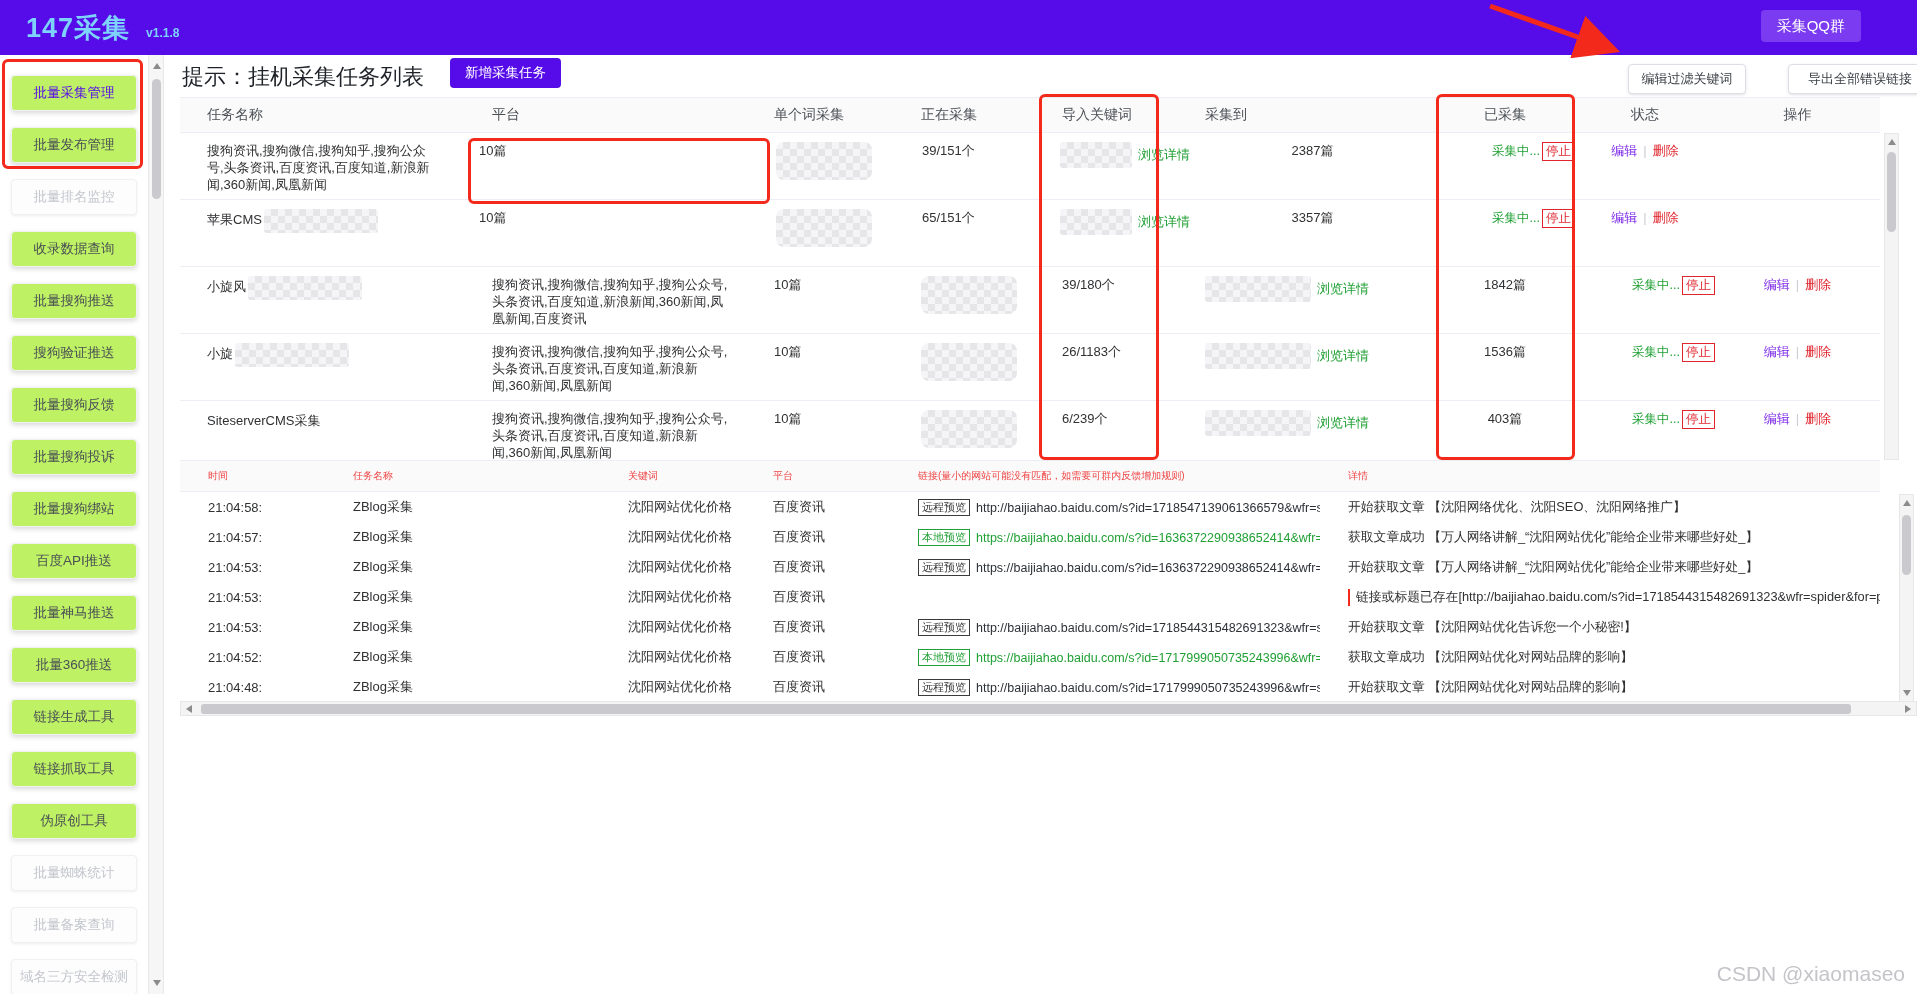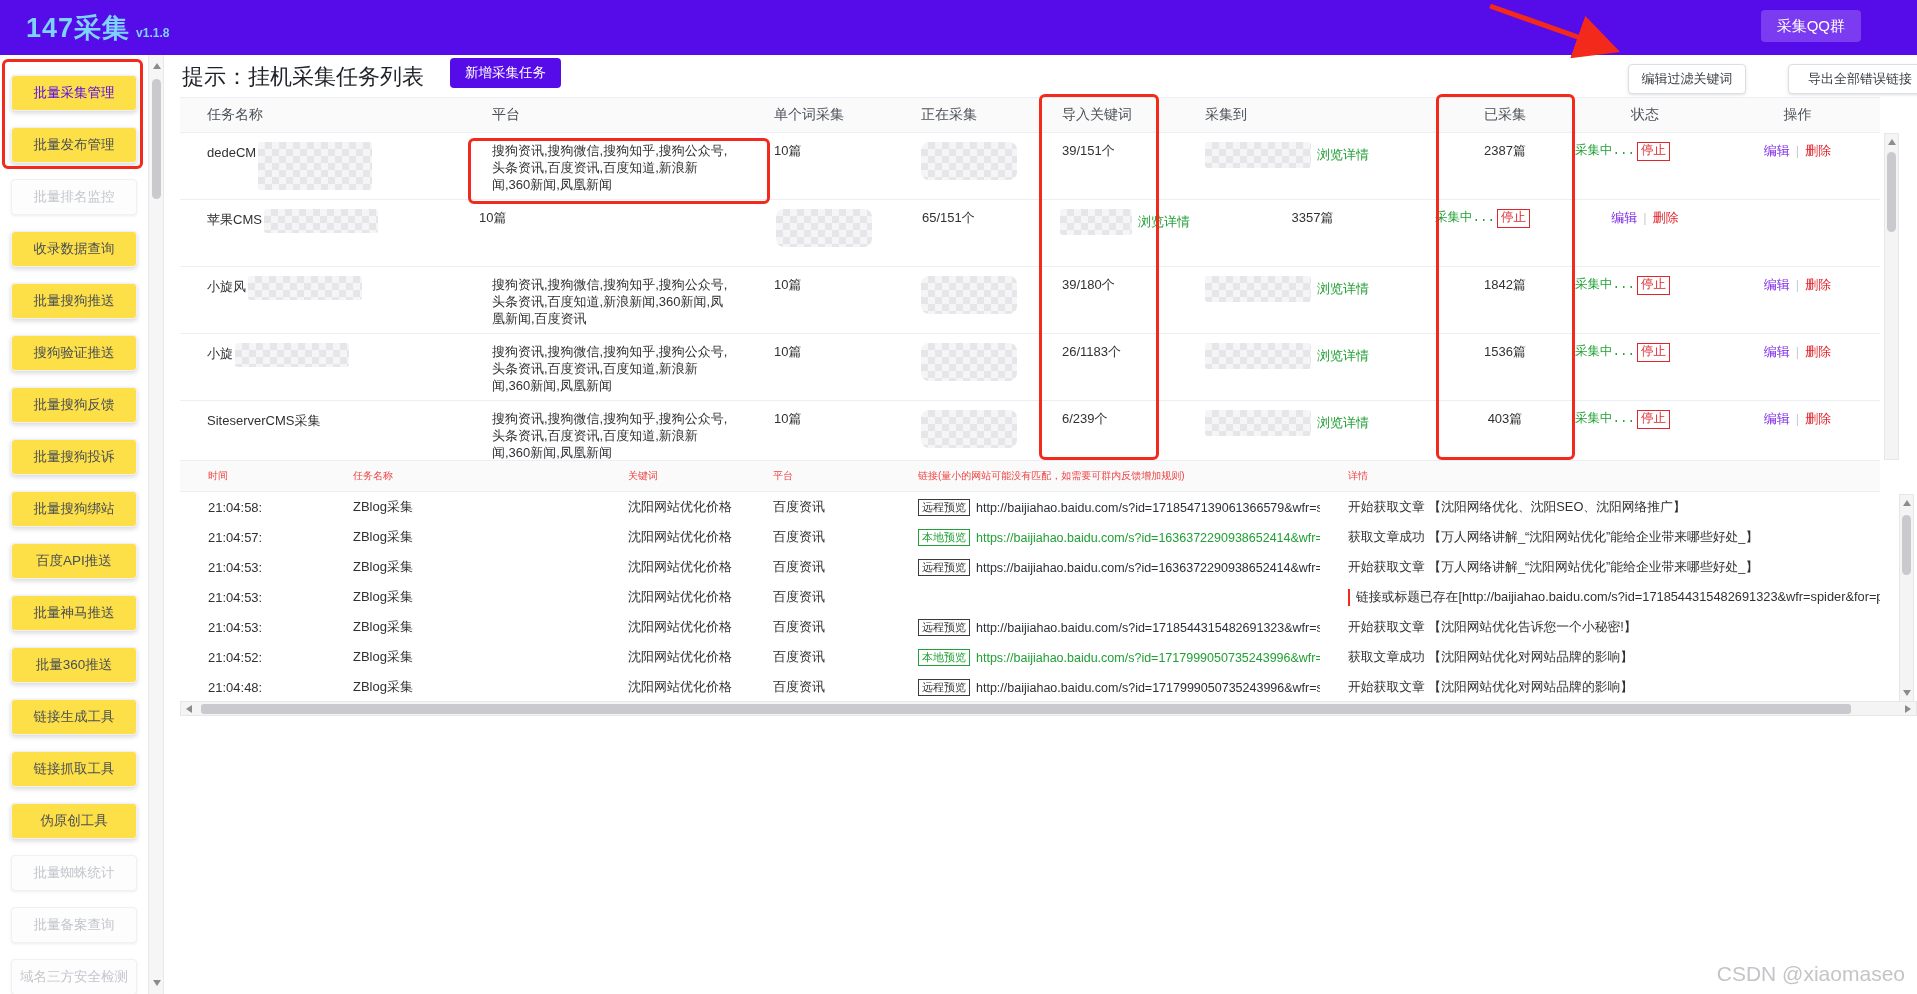--- a/index.html
+++ b/index.html
@@ -8,26 +8,26 @@
     --txt:#303133; --txt2:#555a60; --line:#EBEEF5; --hdrbg:#FAFAFA;
   }
   *{margin:0;padding:0;box-sizing:border-box;}
   html,body{width:1917px;height:994px;overflow:hidden;}
   body{font-family:"Liberation Sans","DejaVu Sans",sans-serif;background:#fff;color:var(--txt);position:relative;}
 
   
   .app-header{position:absolute;left:0;top:0;width:1917px;height:55px;background:var(--accent);display:flex;align-items:center;}
   .logo-wrap{margin-left:26px;display:flex;align-items:baseline;color:#7dd3fc;}
   .logo{font-size:27px;font-weight:bold;letter-spacing:1px;}
-  .version{font-size:12px;margin-left:6px;font-weight:bold;}
+  .version{font-size:12px;margin-left:16px;font-weight:bold;}
   .qq-btn{position:absolute;right:56px;top:10px;height:32px;padding:0 16px;background:var(--accent-light);border:none;border-radius:4px;color:#fff;font-size:15px;cursor:pointer;}
 
   
   .sidebar{position:absolute;left:0;top:55px;width:148px;height:939px;background:#fff;display:flex;flex-direction:column;align-items:center;padding-top:20px;gap:16px;overflow:hidden;}
-  .side-btn{width:126px;min-height:36px;background:#fde047;border:1px solid #f1f1f3;border-radius:4px;box-shadow:0 2px 5px rgba(0,0,0,.16);font-size:13.5px;color:#4a4f55;display:flex;align-items:center;justify-content:center;cursor:pointer;line-height:1.1;text-align:center;}
+  .side-btn{width:126px;min-height:36px;background:#bef264;border:1px solid #f1f1f3;border-radius:4px;box-shadow:0 2px 5px rgba(0,0,0,.16);font-size:13.5px;color:#4a4f55;display:flex;align-items:center;justify-content:center;cursor:pointer;line-height:1.1;text-align:center;}
   .side-btn.active{color:var(--accent);}
   .side-btn.disabled{color:#c3c6cc;background:#fdfdfd;box-shadow:0 1px 3px rgba(0,0,0,.07);cursor:default;}
   .side-scroll{position:absolute;left:148px;top:55px;width:16px;height:939px;background:#f6f6f6;border-left:1px solid #e9e9e9;border-right:1px solid #e9e9e9;}
 
   
   .tri{width:0;height:0;position:absolute;}
   .tri.up{border-left:4px solid transparent;border-right:4px solid transparent;border-bottom:6px solid #8c8c8c;}
   .tri.down{border-left:4px solid transparent;border-right:4px solid transparent;border-top:6px solid #8c8c8c;}
   .tri.left{border-top:4px solid transparent;border-bottom:4px solid transparent;border-right:6px solid #8c8c8c;}
   .tri.right{border-top:4px solid transparent;border-bottom:4px solid transparent;border-left:6px solid #8c8c8c;}
@@ -47,21 +47,21 @@
   .task-header .th{font-size:14px;color:#4c5157;padding-left:27px;white-space:nowrap;}
   .task-header .th.c2{padding-left:14px}.task-header .th.c3{padding-left:16px}.task-header .th.c4{padding-left:17px}.task-header .th.c5{padding-left:15px}
   .task-header .th.center{padding-left:0;text-align:center;}
   .task-body{position:absolute;left:180px;top:133px;width:1716px;height:327px;overflow:hidden;}
   .task-row{height:67px;border-bottom:1px solid var(--line);align-items:flex-start;}
   .task-row>div{padding-top:9px;font-size:13px;color:var(--txt);}
   .cell-name{padding-left:27px;display:flex;gap:2px;}
   .cell-name .prefix{line-height:22px;white-space:nowrap;}
   .cell-platform{padding-left:27px;padding-right:24px;color:#4c5157;line-height:17px;font-size:12.5px;max-height:66px;overflow:hidden;}
   .cell-per{padding-left:14px;} .cell-run{padding-left:16px;} .cell-kw{padding-left:17px;} .cell-to{padding-left:15px;display:flex;align-items:flex-start;gap:6px;}
-  .cell-collected{text-align:center;} .cell-status{text-align:left;white-space:nowrap;font-family:Liberation Mono, monospace;} .cell-ops{text-align:center;white-space:nowrap;}
+  .cell-collected{text-align:center;} .cell-status{text-align:right;white-space:nowrap;} .cell-ops{text-align:center;white-space:nowrap;}
   .mosaic{display:inline-block;border-radius:3px;background-image:linear-gradient(45deg,#e6e6e9 25%,transparent 25%,transparent 75%,#e6e6e9 75%),linear-gradient(45deg,#e6e6e9 25%,#f5f5f7 25%,#f5f5f7 75%,#e6e6e9 75%);background-size:14px 14px;background-position:0 0,7px 7px;filter:blur(.4px);}
   .blur-name{width:114px;height:24px;} .blur-name.tall{height:48px;}
   .blur-run{width:96px;height:38px;border-radius:8px;}
   .blur-to{width:106px;height:26px;}
   .browse-link{color:var(--green);cursor:pointer;line-height:26px;white-space:nowrap;}
   .status-run{color:var(--green);font-size:12.5px;}
   .stop-btn{color:var(--red-link);border:1px solid var(--red-link);padding:0 3px;margin-left:2px;font-size:12.5px;cursor:pointer;display:inline-block;line-height:17px;}
   .edit-link{color:var(--purple-link);cursor:pointer;} .pipe{color:#c9ccd2;margin:0 6px;} .del-link{color:#e0252d;cursor:pointer;}
 
   
@@ -168,24 +168,20 @@
     <div class="th c2">单个词采集</div>
     <div class="th c3">正在采集</div>
     <div class="th c4">导入关键词</div>
     <div class="th c5">采集到</div>
     <div class="th c6 center">已采集</div>
     <div class="th c7 center">状态</div>
     <div class="th c8 center">操作</div>
   </div>
 <div class="task-body" id="task-body">
     <div class="task-grid task-row">
-    <div class="cell-name">
-      <span class="prefix">dedeCM</span>
-      <span class="mosaic blur-name tall"></span>
-    </div>
     <div class="cell-platform">搜狗资讯,搜狗微信,搜狗知乎,搜狗公众号,头条资讯,百度资讯,百度知道,新浪新闻,360新闻,凤凰新闻</div>
     <div class="cell-per">10篇</div>
     <div class="cell-run"><span class="mosaic blur-run"></span></div>
     <div class="cell-kw">39/151个</div>
     <div class="cell-to">
       <span class="mosaic blur-to"></span>
       <span class="browse-link">浏览详情</span>
     </div>
     <div class="cell-collected">2387篇</div>
     <div class="cell-status">

